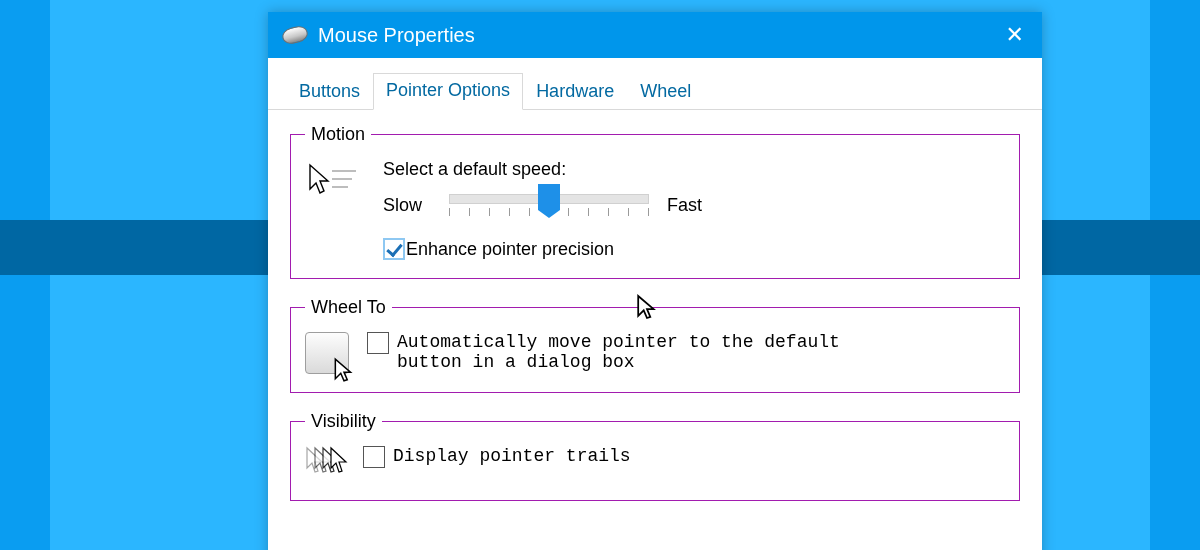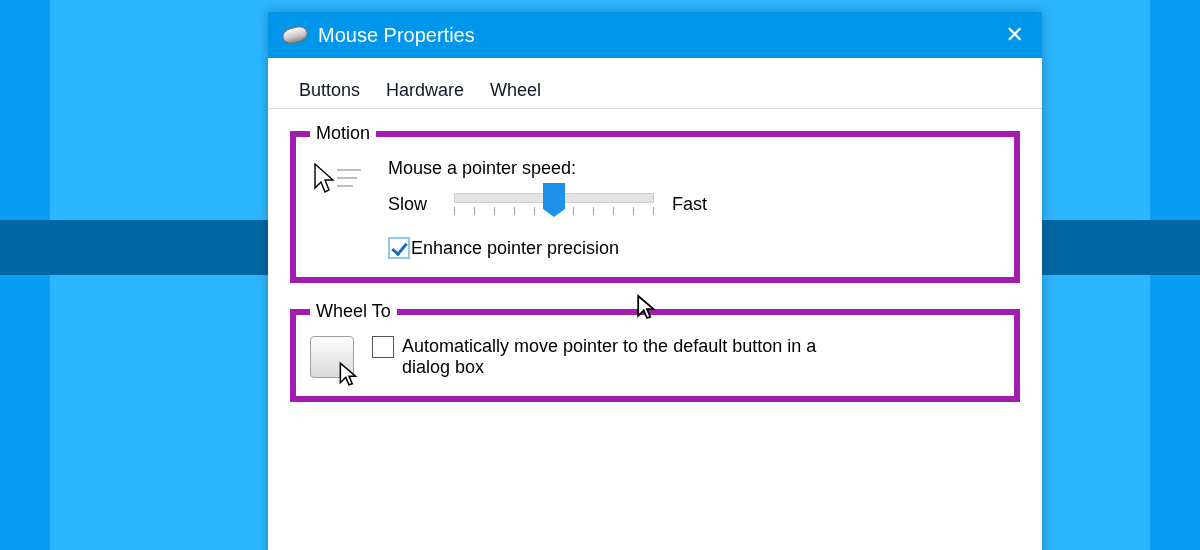--- a/index.html
+++ b/index.html
@@ -86,35 +86,35 @@
     position: relative;
   }
   .tab {
     padding: 6px 12px 8px 12px;
     border: 1px solid transparent;
     border-bottom: none;
     margin-right: 0;
     cursor: default;
     position: relative;
     top: 1px;
-    color: #0f172a;
+    color: #0369a1;
   }
   .tab.active {
     border-color: #d9d9d9;
     background: #ffffff;
     border-bottom: 1px solid #ffffff;
   }
 
   
   .client {
     padding: 14px 22px 0 22px;
   }
 
   fieldset.group {
-    border: 6px solid #a21caf;
+    border: 1px solid #a21caf;
     margin: 0 0 18px 0;
     padding: 14px 14px 18px 14px;
   }
   fieldset.group > legend {
     padding: 0 6px;
     font-size: 18px;
   }
 
   
   .motion-row {
@@ -225,20 +225,21 @@
   .live-cursor {
     position: absolute;
     left: 368px; 
     top: 281px;
     pointer-events: none;
   }
 
   .snap-row, .vis-row {
     display: flex;
     align-items: flex-start;
+    font-family: Liberation Mono, monospace;
   }
   .snap-text, .vis-text {
     display: flex;
     gap: 8px;
     align-items: flex-start;
     flex: 1;
   }
 </style>
 </head>
 <body>
@@ -253,20 +254,21 @@
   <div class="titlebar">
     <div class="mouse-glyph"></div>
     <div class="title">Mouse Properties</div>
     <div class="close">
       <span>✕</span>
     </div>
   </div>
 
   <div class="tabstrip">
     <div class="tab">Buttons</div>
+    <div class="tab active">Pointer Options</div>
     <div class="tab">Hardware</div>
     <div class="tab">Wheel</div>
   </div>
 
   <div class="client">
 
     <fieldset class="group">
       <legend>Motion</legend>
 
       <div class="motion-row">
@@ -277,21 +279,21 @@
             </g>
             <g stroke="#bdbdbd" stroke-width="2">
               <line x1="24" y1="8" x2="48" y2="8"></line>
               <line x1="24" y1="16" x2="44" y2="16"></line>
               <line x1="24" y1="24" x2="40" y2="24"></line>
             </g>
           </svg>
         </div>
 
         <div class="motion-body">
-          <div class="speed-label">Mouse a pointer speed:</div>
+          <div class="speed-label">Select a default speed:</div>
 
           <div class="slider-row">
             <div class="end">Slow</div>
             <div class="slider">
               <div class="track"></div>
               <div class="ticks">
                   <i></i>
                   <i></i>
                   <i></i>
                   <i></i>
@@ -325,20 +327,40 @@
             <path d="M2 2 L2 20 L7 15 L10 22 L13 21 L10 14 L16 14 Z" fill="#fff" stroke="#000" stroke-width="1.4"></path>
           </svg>
         </div>
         <div class="snap-text">
           <div class="checkbox unchecked"></div>
           <div style="max-width:460px;">Automatically move pointer to the default button in a dialog box</div>
         </div>
       </div>
     </fieldset>
 
+    <fieldset class="group" style="margin-bottom:0;">
+      <legend>Visibility</legend>
+
+      <div class="vis-row">
+        <div class="visibility-icon">
+          <svg class="cursor" width="56" height="36" viewBox="0 0 56 36">
+            <g fill="#fff" stroke="#000" stroke-width="1.2">
+              <path opacity="0.35" d="M2 2 L2 22 L7 17 L10 26 L13 25 L10 16 L17 16 Z"></path>
+              <path opacity="0.55" d="M10 2 L10 22 L15 17 L18 26 L21 25 L18 16 L25 16 Z"></path>
+              <path opacity="0.8" d="M18 2 L18 22 L23 17 L26 26 L29 25 L26 16 L33 16 Z"></path>
+              <path d="M26 2 L26 22 L31 17 L34 26 L37 25 L34 16 L41 16 Z"></path>
+            </g>
+          </svg>
+        </div>
+        <div class="vis-text">
+          <div class="checkbox unchecked"></div>
+          <div>Display pointer trails</div>
+        </div>
+      </div>
+    </fieldset>
 
   </div>
 
   <svg class="cursor live-cursor" width="22" height="28" viewBox="0 0 20 24">
     <path d="M2 2 L2 20 L7 15 L10 22 L13 21 L10 14 L16 14 Z" fill="#fff" stroke="#000" stroke-width="1.6"></path>
   </svg>
 
 </div>
 
 </body></html>

